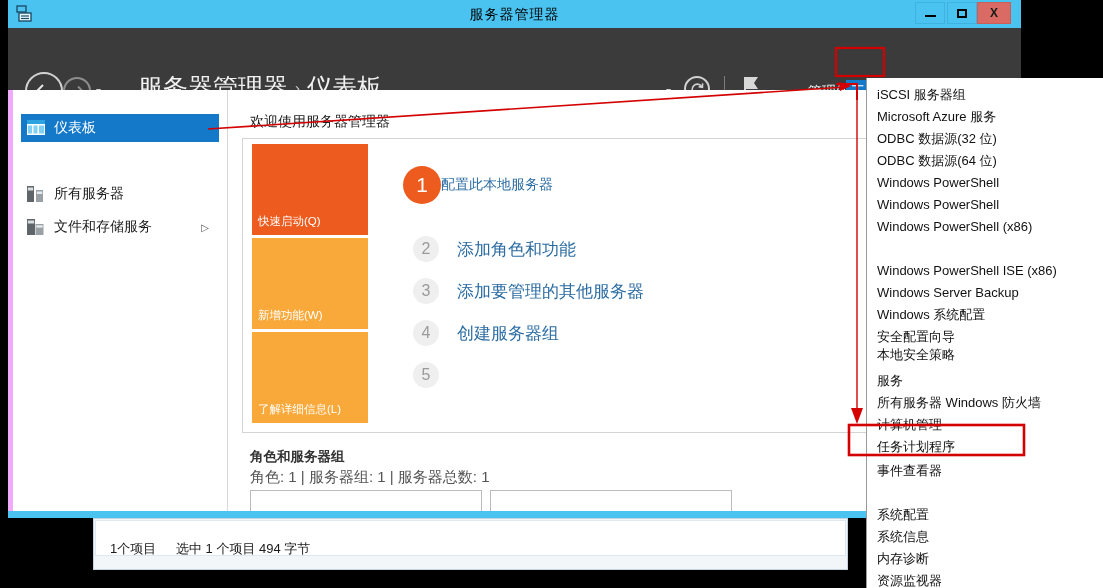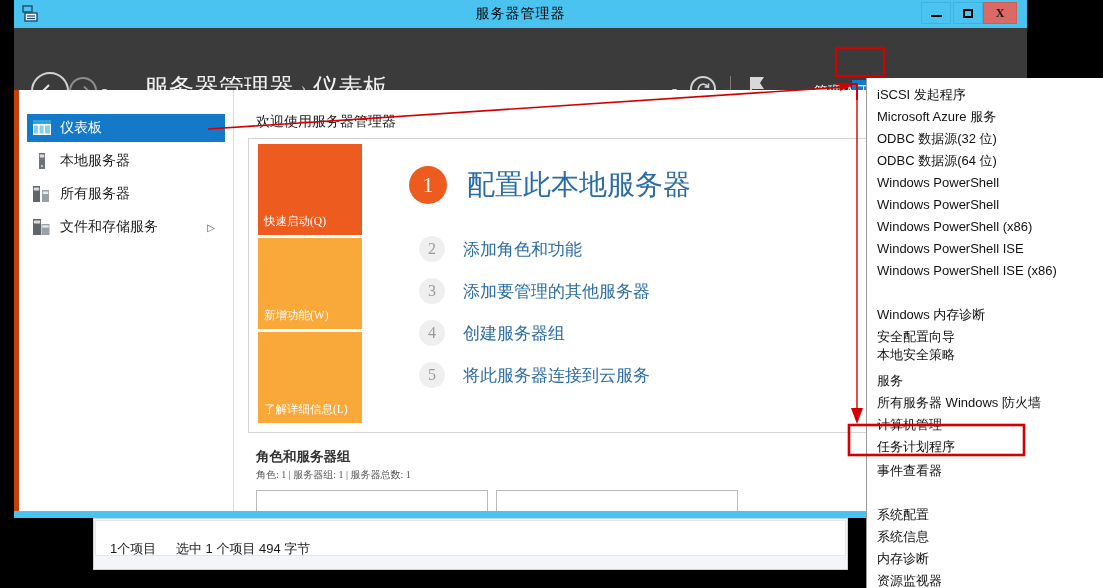--- a/index.html
+++ b/index.html
@@ -2,23 +2,22 @@
 <html><head>
 <meta charset="utf-8">
 <style>
   html,body{margin:0;padding:0;background:#000;}
   body{
     width:1103px;height:588px;overflow:hidden;position:relative;
     font-family:"Liberation Sans","DejaVu Sans",sans-serif;
   }
   
   #sm-window{
-    position:absolute;left:14px;top:0;width:1013px;height:518px;
-    background:#c2410c;
-    font-family:Liberation Serif, serif;
+    position:absolute;left:8px;top:0;width:1013px;height:518px;
+    background:#f0abfc;
   }
   #titlebar{
     position:absolute;left:0;top:0;width:1013px;height:28px;
     background:#4bc3f0;
   }
   #titlebar-icon{
     position:absolute;left:6px;top:4px;width:20px;height:20px;
   }
   #title-text{
     position:absolute;left:0;top:0;width:1013px;height:28px;
@@ -95,44 +94,44 @@
     background:#fff;overflow:hidden;
   }
   #welcome-title{
     position:absolute;left:22px;top:23px;font-size:14px;color:#222;
   }
   #welcome-panel{
     position:absolute;left:14px;top:48px;width:727px;height:295px;
     border:1px solid #d4d4d4;background:#fff;box-sizing:border-box;
   }
   .tile{
-    position:absolute;left:9px;width:104px;box-sizing:border-box;
+    position:absolute;left:9px;width:116px;box-sizing:border-box;
     color:#fff;font-size:11.5px;
   }
   .tile span{position:absolute;left:6px;bottom:6px;}
   #tile-quick{top:5px;height:91px;background:#ed5c1e;}
   #tile-new{top:99px;height:91px;background:#f9a93a;}
   #tile-learn{top:193px;height:91px;background:#f9a93a;}
   .step{position:absolute;display:flex;align-items:center;}
   .step .num{
     display:flex;align-items:center;justify-content:center;
     border-radius:50%;color:#fff;
   }
   #step1{left:160px;top:27px;}
   #step1 .num{width:38px;height:38px;background:#ed5c1e;font-size:21px;}
-  #step1 .lbl{margin-left:20px;font-size:28px;color:#2b6ca3;}
+  #step1 .lbl{font-size:14px;color:#2b6ca3;}
   .step-sm{left:170px;}
   .step-sm .num{width:26px;height:26px;background:#efefef;color:#9a9a9a;font-size:16px;}
   .step-sm .lbl{margin-left:18px;font-size:17px;color:#2b6ca3;}
   #step2{top:97px;}
   #step3{top:139px;}
   #step4{top:181px;}
   #step5{top:223px;}
   #roles-title{position:absolute;left:22px;top:358px;font-size:13.5px;font-weight:bold;color:#333;text-align:center;}
-  #roles-sub{position:absolute;left:22px;top:378px;font-size:10px;color:#555;}
+  #roles-sub{position:absolute;left:22px;top:378px;font-size:15px;color:#555;}
   .rolebox{
     position:absolute;top:400px;height:26px;border:1px solid #bbb;background:#fff;
   }
   #rolebox1{left:22px;width:230px;}
   #rolebox2{left:262px;width:240px;}
 
   
   #vscroll{
     position:absolute;left:999px;top:90px;width:14px;height:421px;
     background:#f4f4f4;border-left:1px solid #e2e2e2;box-sizing:border-box;
@@ -237,30 +236,20 @@
           <rect x="0" y="0" width="18" height="15" fill="#fff"></rect>
           <rect x="0" y="0" width="18" height="4" fill="#2da4e0"></rect>
           <rect x="1" y="5.5" width="4" height="8" fill="#7fd0f2"></rect>
           <rect x="6.5" y="5.5" width="4" height="8" fill="#7fd0f2"></rect>
           <rect x="12" y="5.5" width="5" height="8" fill="#7fd0f2"></rect>
         </svg>
       </span>
       <span>仪表板</span>
     </div>
 
-    <div class="side-item" style="top:57px">
-      <span class="side-ico">
-        <svg width="18" height="16" viewBox="0 0 18 16">
-          <rect x="6" y="0" width="6" height="16" fill="#6e7478"></rect>
-          <rect x="6.8" y="1.5" width="4.4" height="3" fill="#d8dde0"></rect>
-          <circle cx="9" cy="13" r="1" fill="#d8dde0"></circle>
-        </svg>
-      </span>
-      <span>本地服务器</span>
-    </div>
 
     <div class="side-item" style="top:90px">
       <span class="side-ico">
         <svg width="18" height="16" viewBox="0 0 18 16">
           <rect x="0" y="0" width="7" height="16" fill="#5f6569"></rect>
           <rect x="0.8" y="1.5" width="5.4" height="3" fill="#d8dde0"></rect>
           <rect x="9" y="4" width="7" height="12" fill="#9aa1a6"></rect>
           <rect x="9.8" y="5.5" width="5.4" height="2.5" fill="#e6eaec"></rect>
         </svg>
       </span>
@@ -306,47 +295,46 @@
       <div class="step step-sm" id="step3">
         <span class="num">3</span>
         <span class="lbl">添加要管理的其他服务器</span>
       </div>
       <div class="step step-sm" id="step4">
         <span class="num">4</span>
         <span class="lbl">创建服务器组</span>
       </div>
       <div class="step step-sm" id="step5">
         <span class="num">5</span>
-        <span class="lbl">将此服务器连接到云服务</span>
       </div>
     </div>
 
     <div id="roles-title">角色和服务器组</div>
     <div id="roles-sub">角色: 1 | 服务器组: 1 | 服务器总数: 1</div>
     <div class="rolebox" id="rolebox1"></div>
     <div class="rolebox" id="rolebox2"></div>
   </div>
 
   <div id="vscroll">
     <div class="thumb"></div>
   </div>
   <div id="sm-bottom"></div>
 </div>
 
 <div id="tools-menu">
-  <div class="menu-item" style="top:6px">iSCSI 发起程序</div>
+  <div class="menu-item" style="top:6px">iSCSI 服务器组</div>
   <div class="menu-item" style="top:28px">Microsoft Azure 服务</div>
   <div class="menu-item" style="top:50px">ODBC 数据源(32 位)</div>
   <div class="menu-item" style="top:72px">ODBC 数据源(64 位)</div>
   <div class="menu-item" style="top:94px">Windows PowerShell</div>
   <div class="menu-item" style="top:116px">Windows PowerShell</div>
   <div class="menu-item" style="top:138px">Windows PowerShell (x86)</div>
-  <div class="menu-item" style="top:160px">Windows PowerShell ISE</div>
   <div class="menu-item" style="top:182px">Windows PowerShell ISE (x86)</div>
-  <div class="menu-item" style="top:226px">Windows 内存诊断</div>
+  <div class="menu-item" style="top:204px">Windows Server Backup</div>
+  <div class="menu-item" style="top:226px">Windows 系统配置</div>
   <div class="menu-item" style="top:248px">安全配置向导</div>
   <div class="menu-item" style="top:266px">本地安全策略</div>
   <div class="menu-item" style="top:292px">服务</div>
   <div class="menu-item" style="top:314px">所有服务器 Windows 防火墙</div>
   <div class="menu-item" style="top:336px">计算机管理</div>
   <div class="menu-item" style="top:358px">任务计划程序</div>
   <div class="menu-item" style="top:382px">事件查看器</div>
   <div class="menu-item" style="top:426px">系统配置</div>
   <div class="menu-item" style="top:448px">系统信息</div>
   <div class="menu-item" style="top:470px">内存诊断</div>

